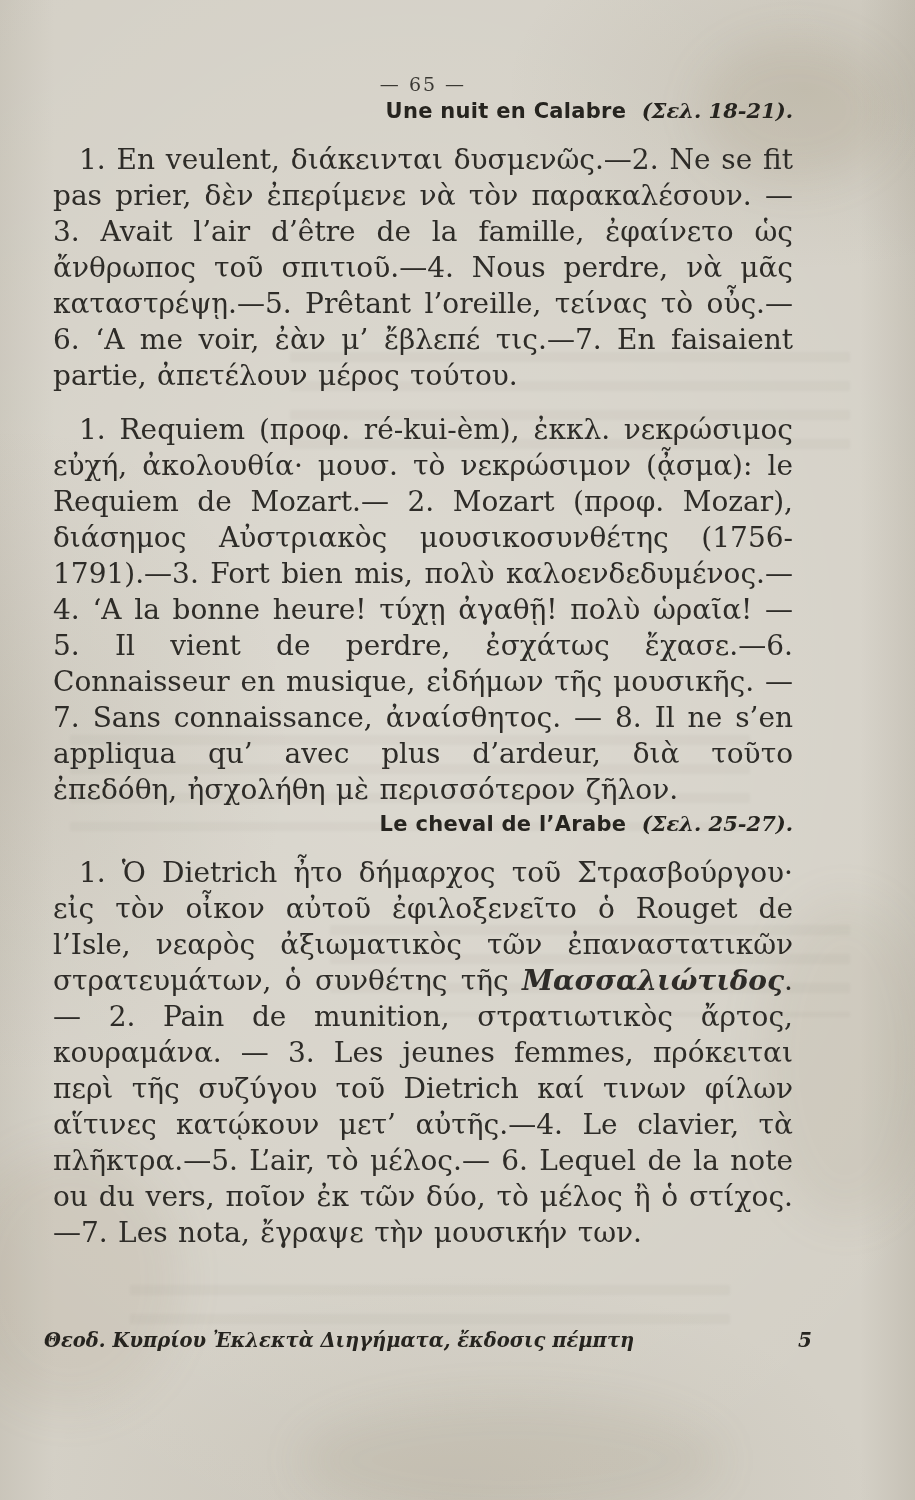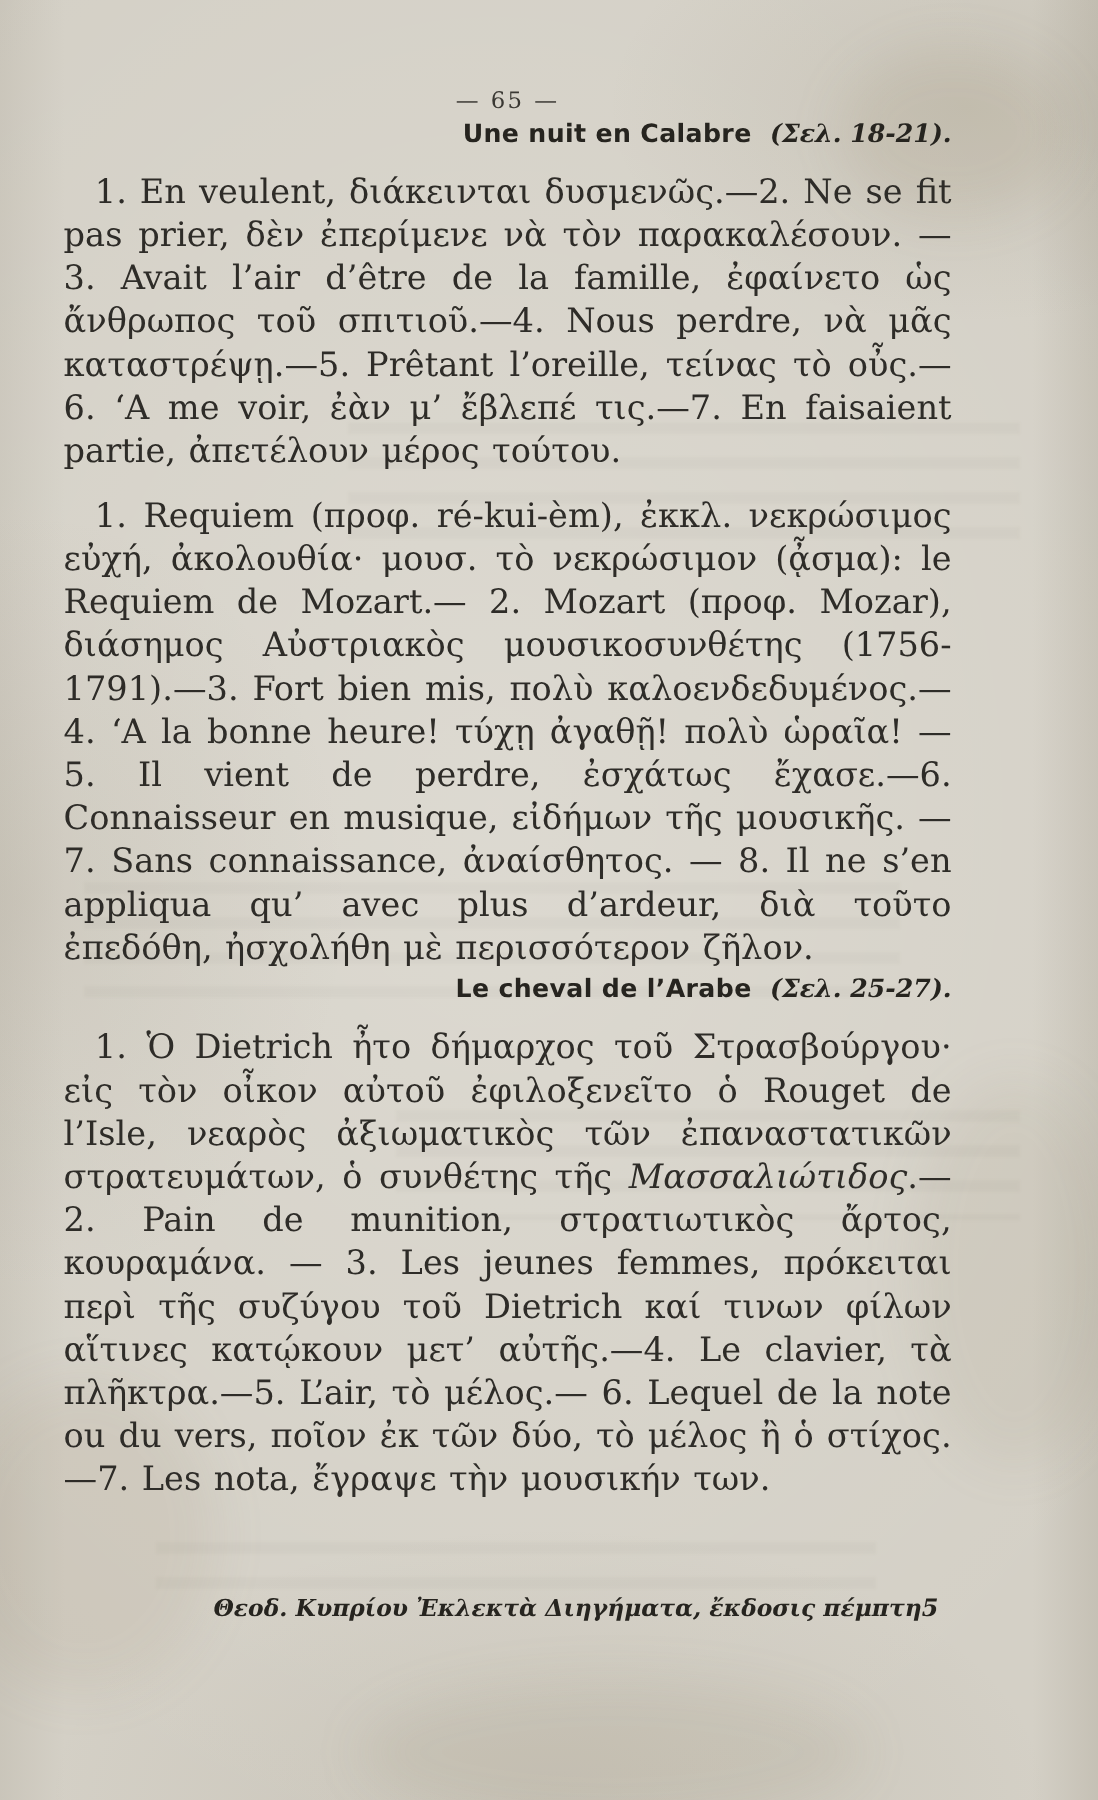--- a/index.html
+++ b/index.html
@@ -60,29 +60,29 @@
 
   .bd {
     margin: 18px 0 0 0;
     font-size: 28px;
     line-height: 36px;
     text-align: justify;
     text-indent: 26px;
     word-spacing: 1.5px;
   }
 
-  .bold-inline { font-weight: normal; font-style: italic; }
+  .bold-inline { font-weight: bold; font-style: italic; }
 
   .footer {
     position: absolute;
-    left: 14px;
+    left: 44px;
     top: 1328px;
     width: 768px;
     display: flex;
-    justify-content: flex-end;
+    justify-content: space-between;
     align-items: baseline;
   }
   .colophon { font-style: italic; font-weight: bold; font-size: 19.5px; color: #26241f; }
   .sig      { font-style: italic; font-weight: bold; font-size: 20px;  color: #26241f; }
 </style>
 </head>
 <body>
 
 <div class="scan">
 

